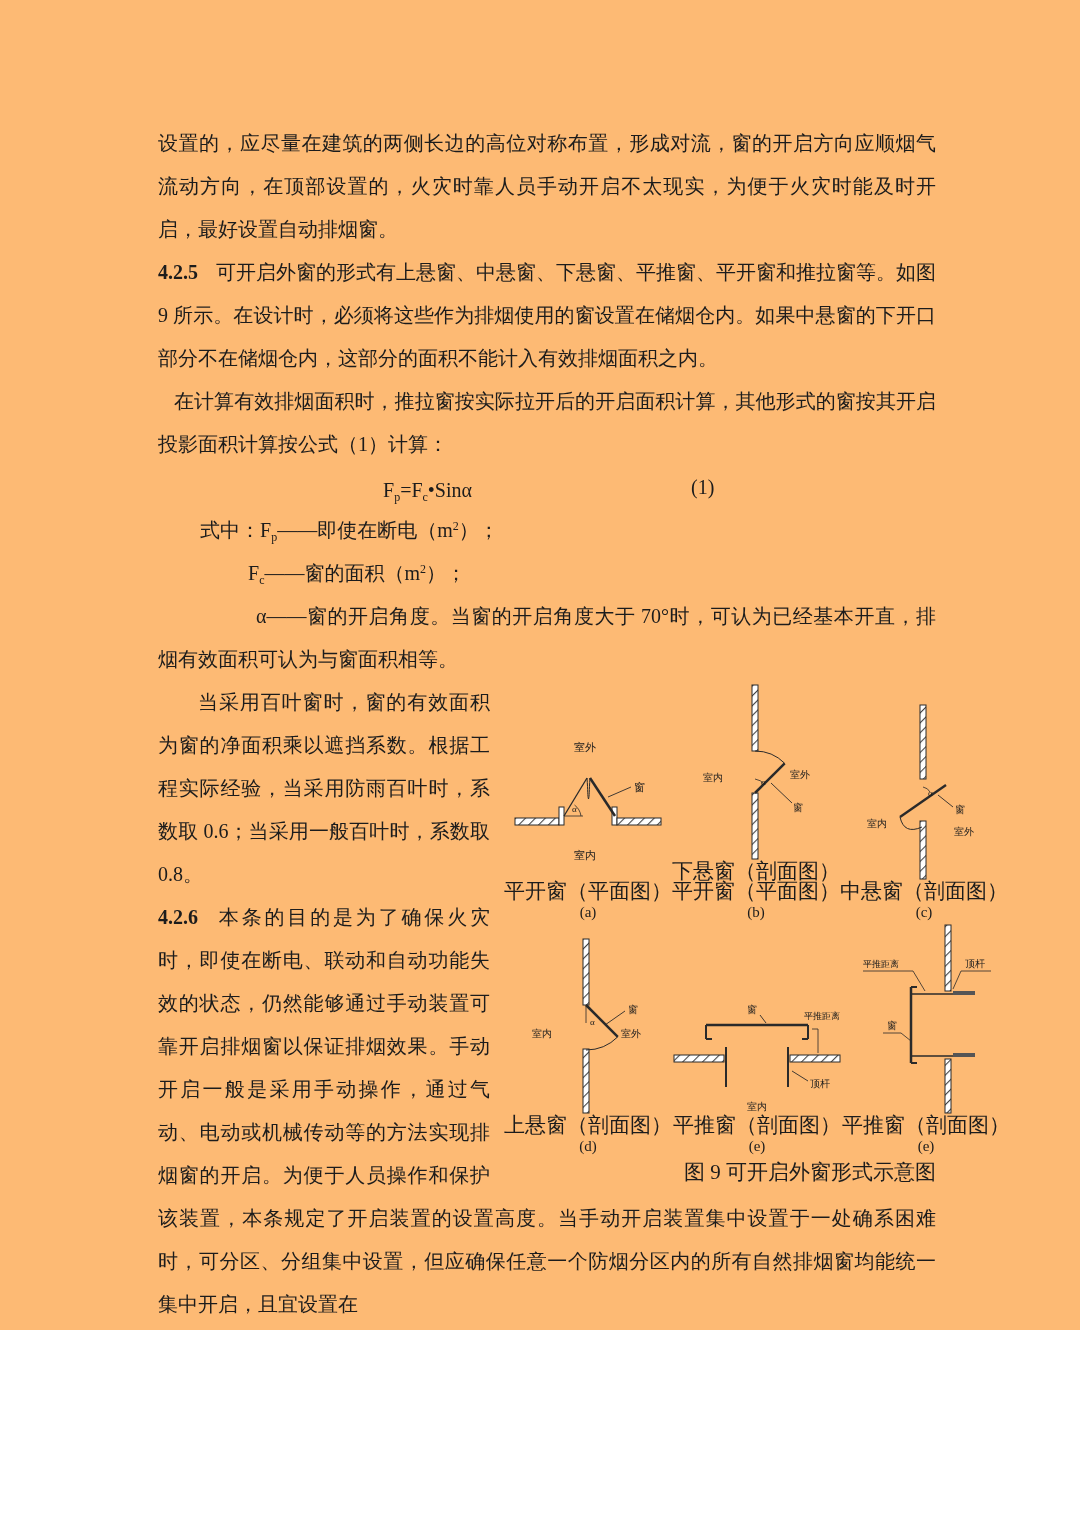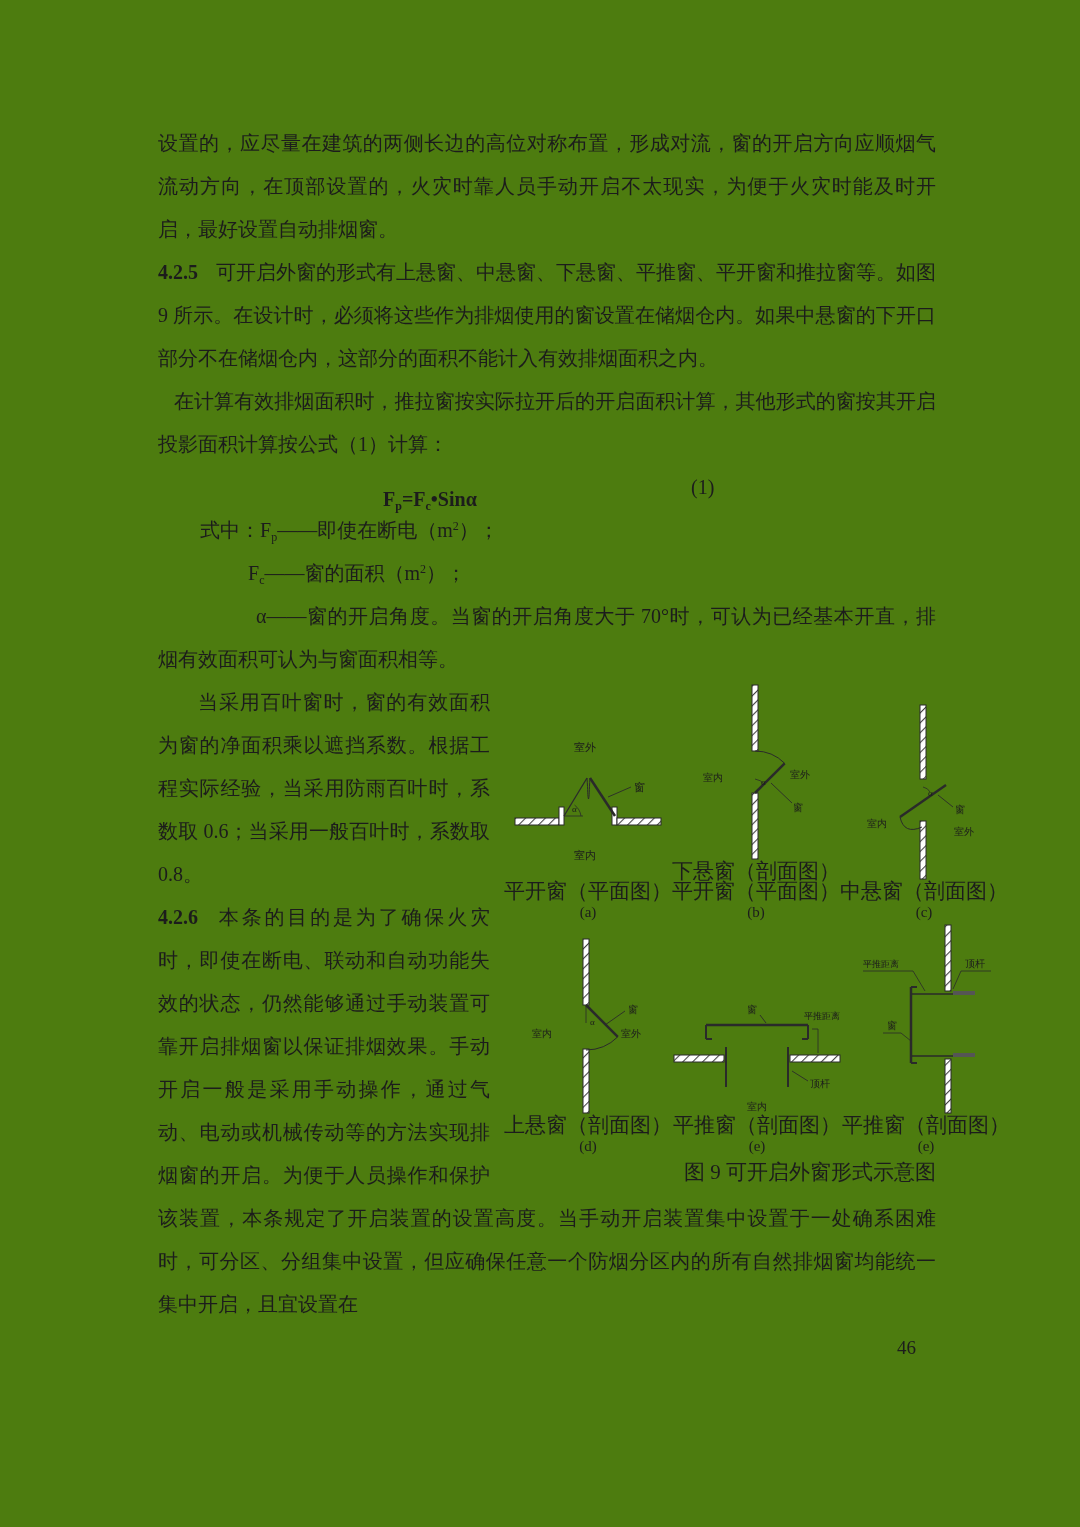--- a/index.html
+++ b/index.html
@@ -1,35 +1,35 @@
 <!DOCTYPE html>
 <html><head>
 <meta charset="utf-8">
 <style>
   html,body{margin:0;padding:0;}
   .page{
     position:relative;
-    width:1080px;height:1527px;
-    background:#4d7c0f;
+    width:1080px;height:1330px;
+    background:#fdba74;
     color:#1c1c1c;
     font-family:"Liberation Serif","DejaVu Serif",serif;
     overflow:hidden;
   }
   .doc{padding:122px 144px 0 158px;}
   p.line{font-size:20px;line-height:43px;text-align:justify;margin:0;}
   .ind2{text-indent:40px;}
   .ind-calc{text-indent:16px;}
   .where1{padding-left:42px;}
   .where2{padding-left:90px;}
   .alpha-p{text-indent:98px;}
   .clause-num{font-weight:bold;margin-right:18px;}
   sub.v{font-size:12px;vertical-align:-4px;line-height:0;}
   sup.v{font-size:12px;vertical-align:7px;line-height:0;}
   .formula-row{position:relative;height:43px;font-size:20px;}
-  .f-main{position:absolute;left:225px;top:12px;line-height:43px;font-weight:bold;}
+  .f-main{position:absolute;left:225px;top:3px;line-height:43px;}
   .f-num{position:absolute;left:533px;top:0;line-height:43px;}
   
   .fig{
     float:right;width:432px;height:502px;
     margin:2px 0 0 14px;
     display:flex;flex-direction:column;
   }
   .fig-row{display:flex;justify-content:space-between;align-items:flex-end;width:100%;}
   .fig-cell{display:flex;flex-direction:column;align-items:center;}
   .fig-cap{font-size:21px;line-height:20px;text-align:center;white-space:nowrap;}

